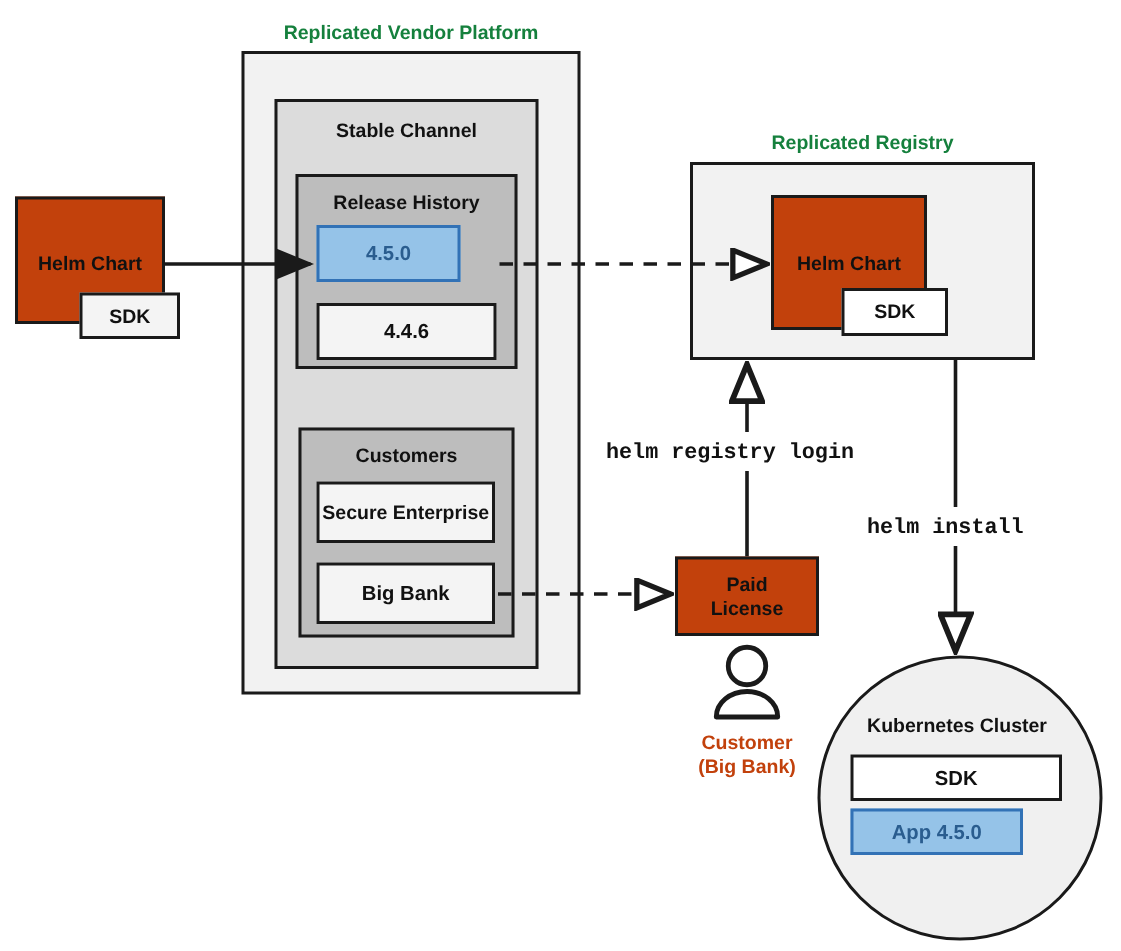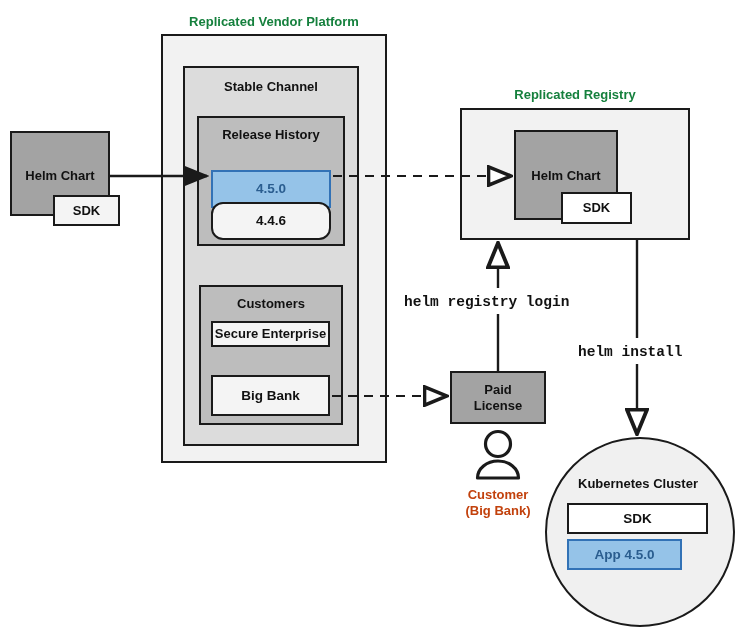--- a/index.html
+++ b/index.html
@@ -38,21 +38,21 @@
     right: 0;
     text-align: center;
     font-weight: bold;
     color: #111111;
   }
 
   
   .shade-outer  { background: #f2f2f2; }
   .shade-mid    { background: #dcdcdc; }
   .shade-inner  { background: #bdbdbd; }
-  .shade-chart  { background: #a3a3a3; }
+  .shade-chart  { background: #c2410c; }
   .shade-white  { background: #f4f4f4; }
   .shade-plain  { background: #ffffff; }
 
   .blue-box {
     background: #95c3e8;
     border: 2px solid #3272b6;
     color: #2a5d8f;
   }
 
   
@@ -117,33 +117,33 @@
   <div class="abs shade-outer" style="left:161px; top:34px; width:226px; height:429px; border:2px solid #1a1a1a;"></div>
 
   <div class="abs shade-mid" style="left:183px; top:66px; width:176px; height:380px; border:2px solid #1a1a1a;">
     <div class="box-title" style="top:11px; font-size:13px;">Stable Channel</div>
   </div>
 
   <div class="abs shade-inner" style="left:197px; top:116px; width:148px; height:130px; border:2px solid #1a1a1a;">
     <div class="box-title" style="top:9px; font-size:13px;">Release History</div>
   </div>
 
-  <div class="abs box blue-box" style="left:211px; top:170px; width:120px; height:38px; font-size:13.5px; z-index:4;">
+  <div class="abs box blue-box" style="left:211px; top:150px; width:96px; height:38px; font-size:13.5px; z-index:4;">
     <span>4.5.0</span>
   </div>
 
-  <div class="abs box shade-white" style="left:211px; top:202px; width:120px; height:38px; font-size:13.5px; z-index:4;border-radius:12px;">
+  <div class="abs box shade-white" style="left:211px; top:202px; width:120px; height:38px; font-size:13.5px; z-index:4;">
     <span>4.4.6</span>
   </div>
 
   <div class="abs shade-inner" style="left:199px; top:285px; width:144px; height:140px; border:2px solid #1a1a1a;">
     <div class="box-title" style="top:9px; font-size:13px;">Customers</div>
   </div>
 
-  <div class="abs box shade-white" style="left:211px; top:321px; width:119px; height:26px; font-size:13px; z-index:4;">
+  <div class="abs box shade-white" style="left:211px; top:321px; width:119px; height:41px; font-size:13px; z-index:4;">
     <span>Secure Enterprise</span>
   </div>
 
   <div class="abs box shade-white" style="left:211px; top:375px; width:119px; height:41px; font-size:13.5px; z-index:4;">
     <span>Big Bank</span>
   </div>
 
   <div class="caption" style="left:460px; top:87px; width:230px;">Replicated Registry</div>
 
   <div class="abs shade-outer" style="left:460px; top:108px; width:230px; height:132px; border:2px solid #1a1a1a;"></div>

